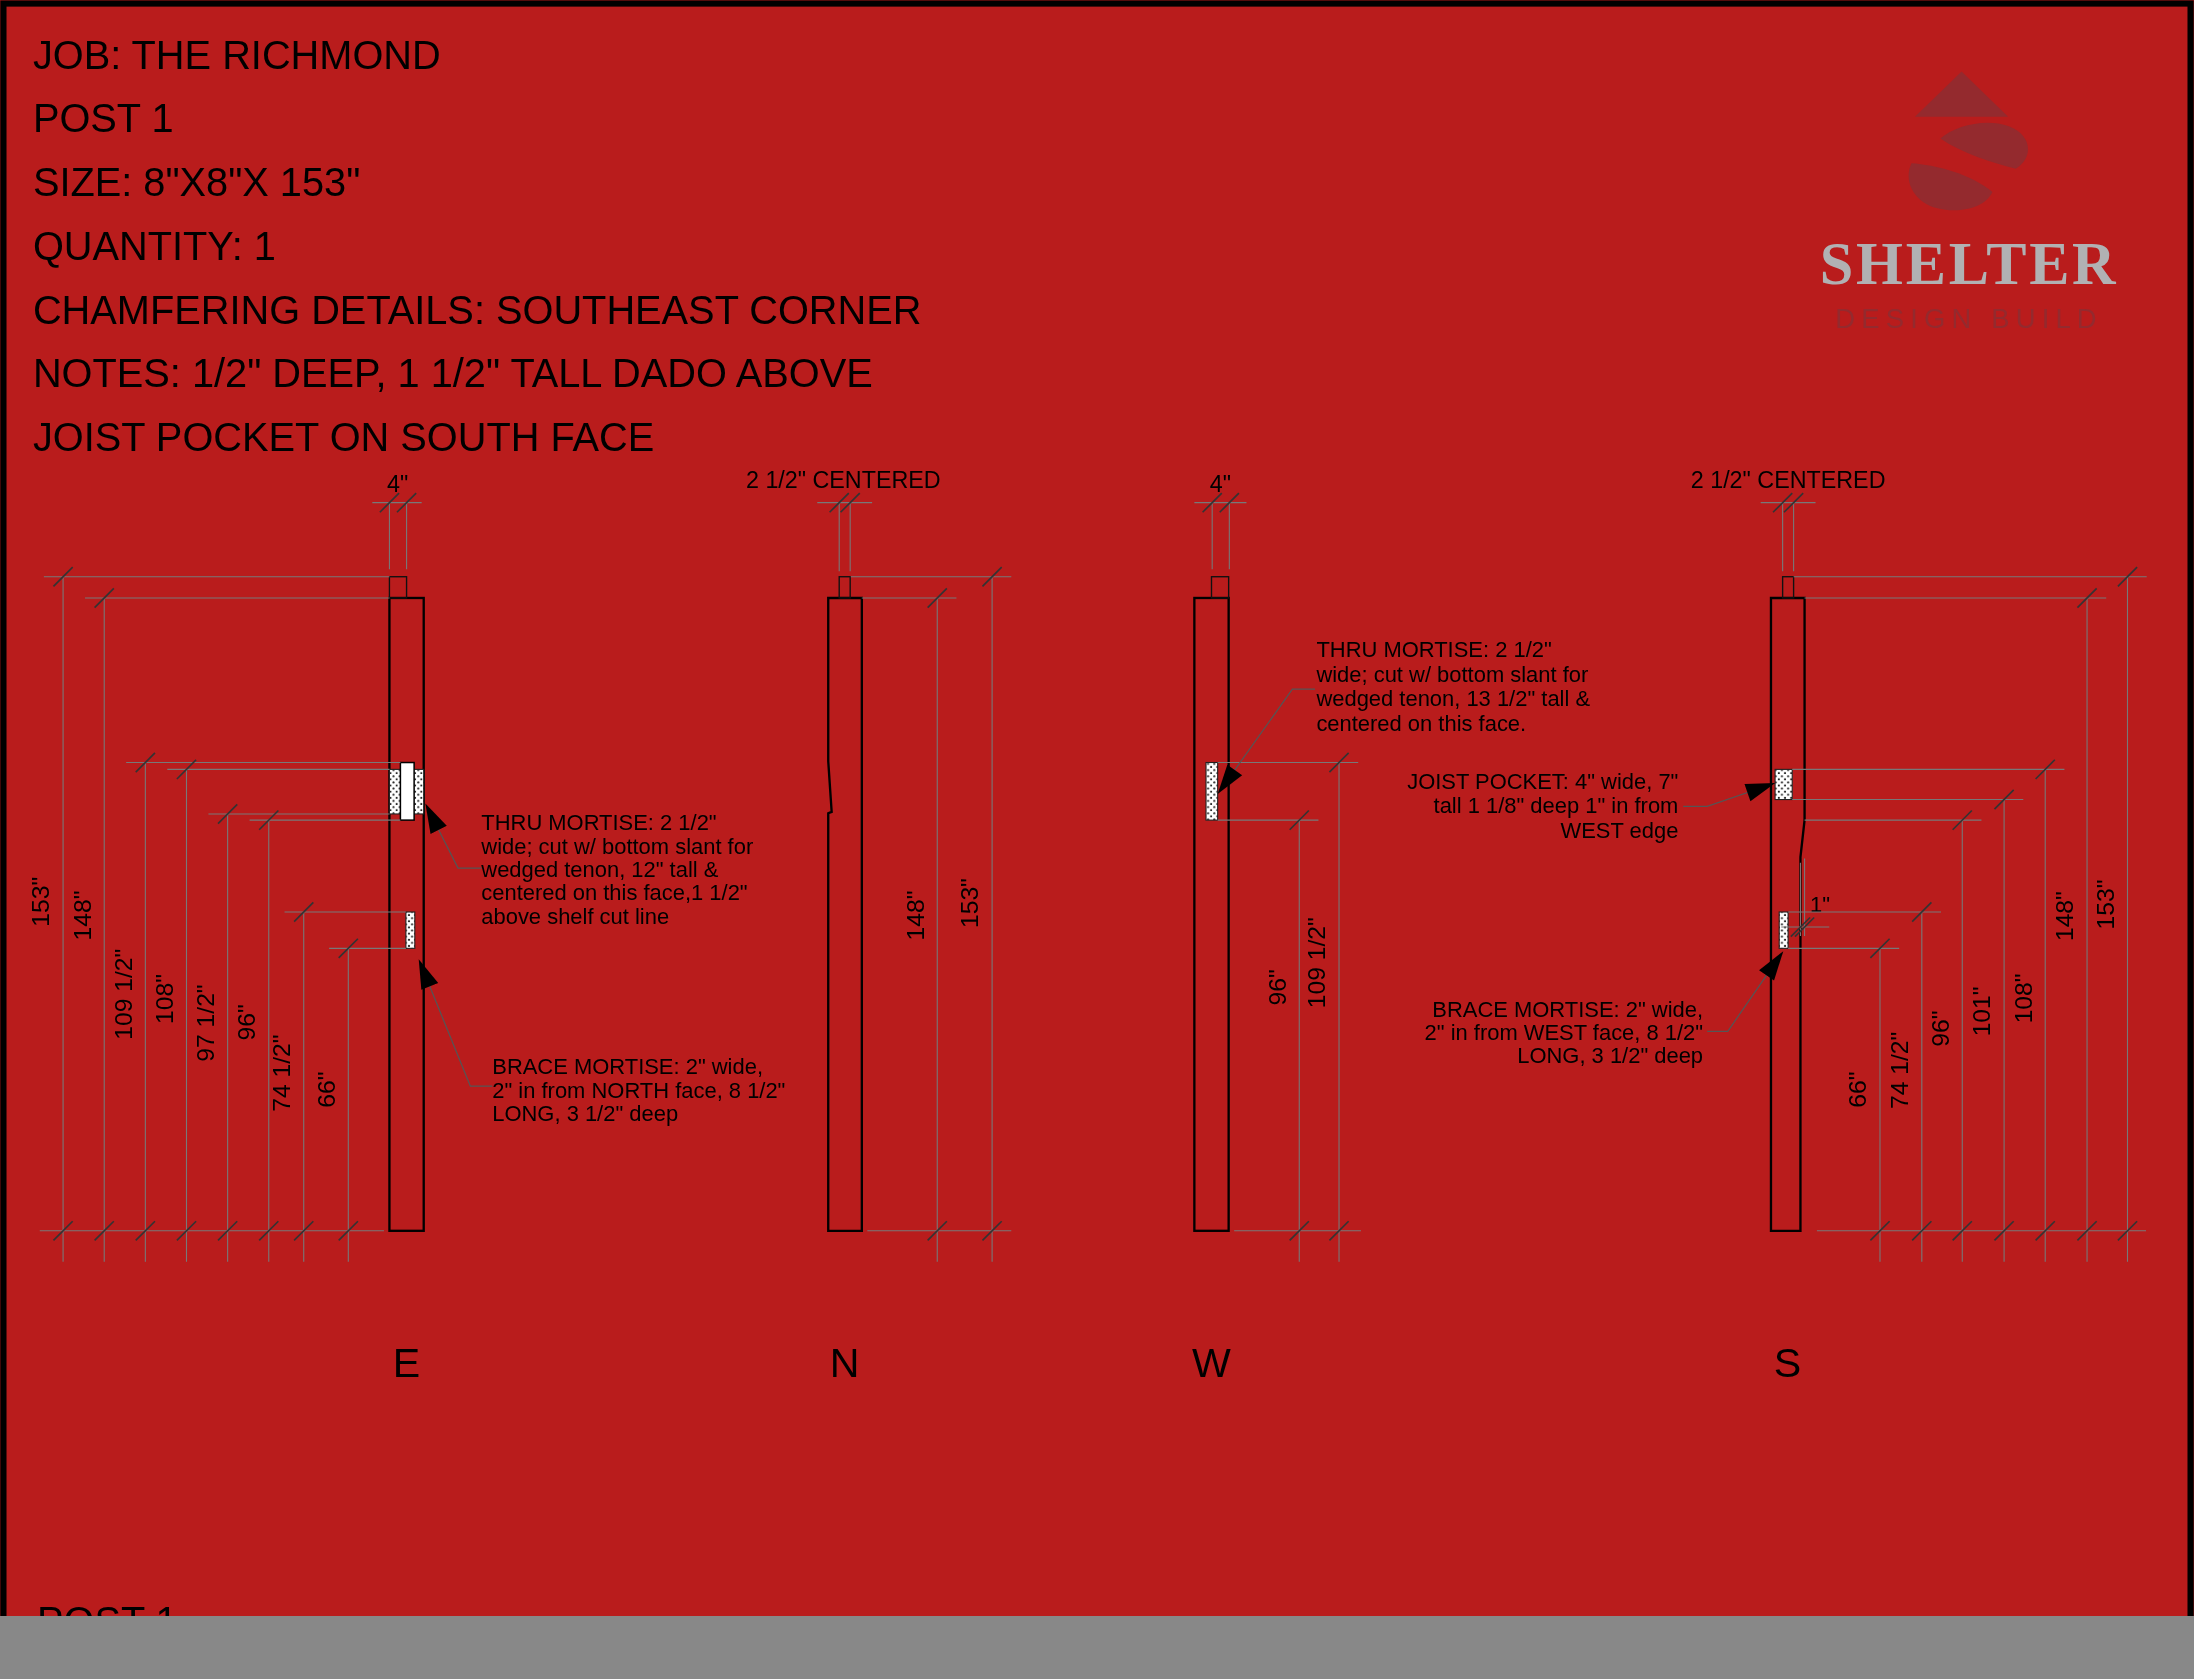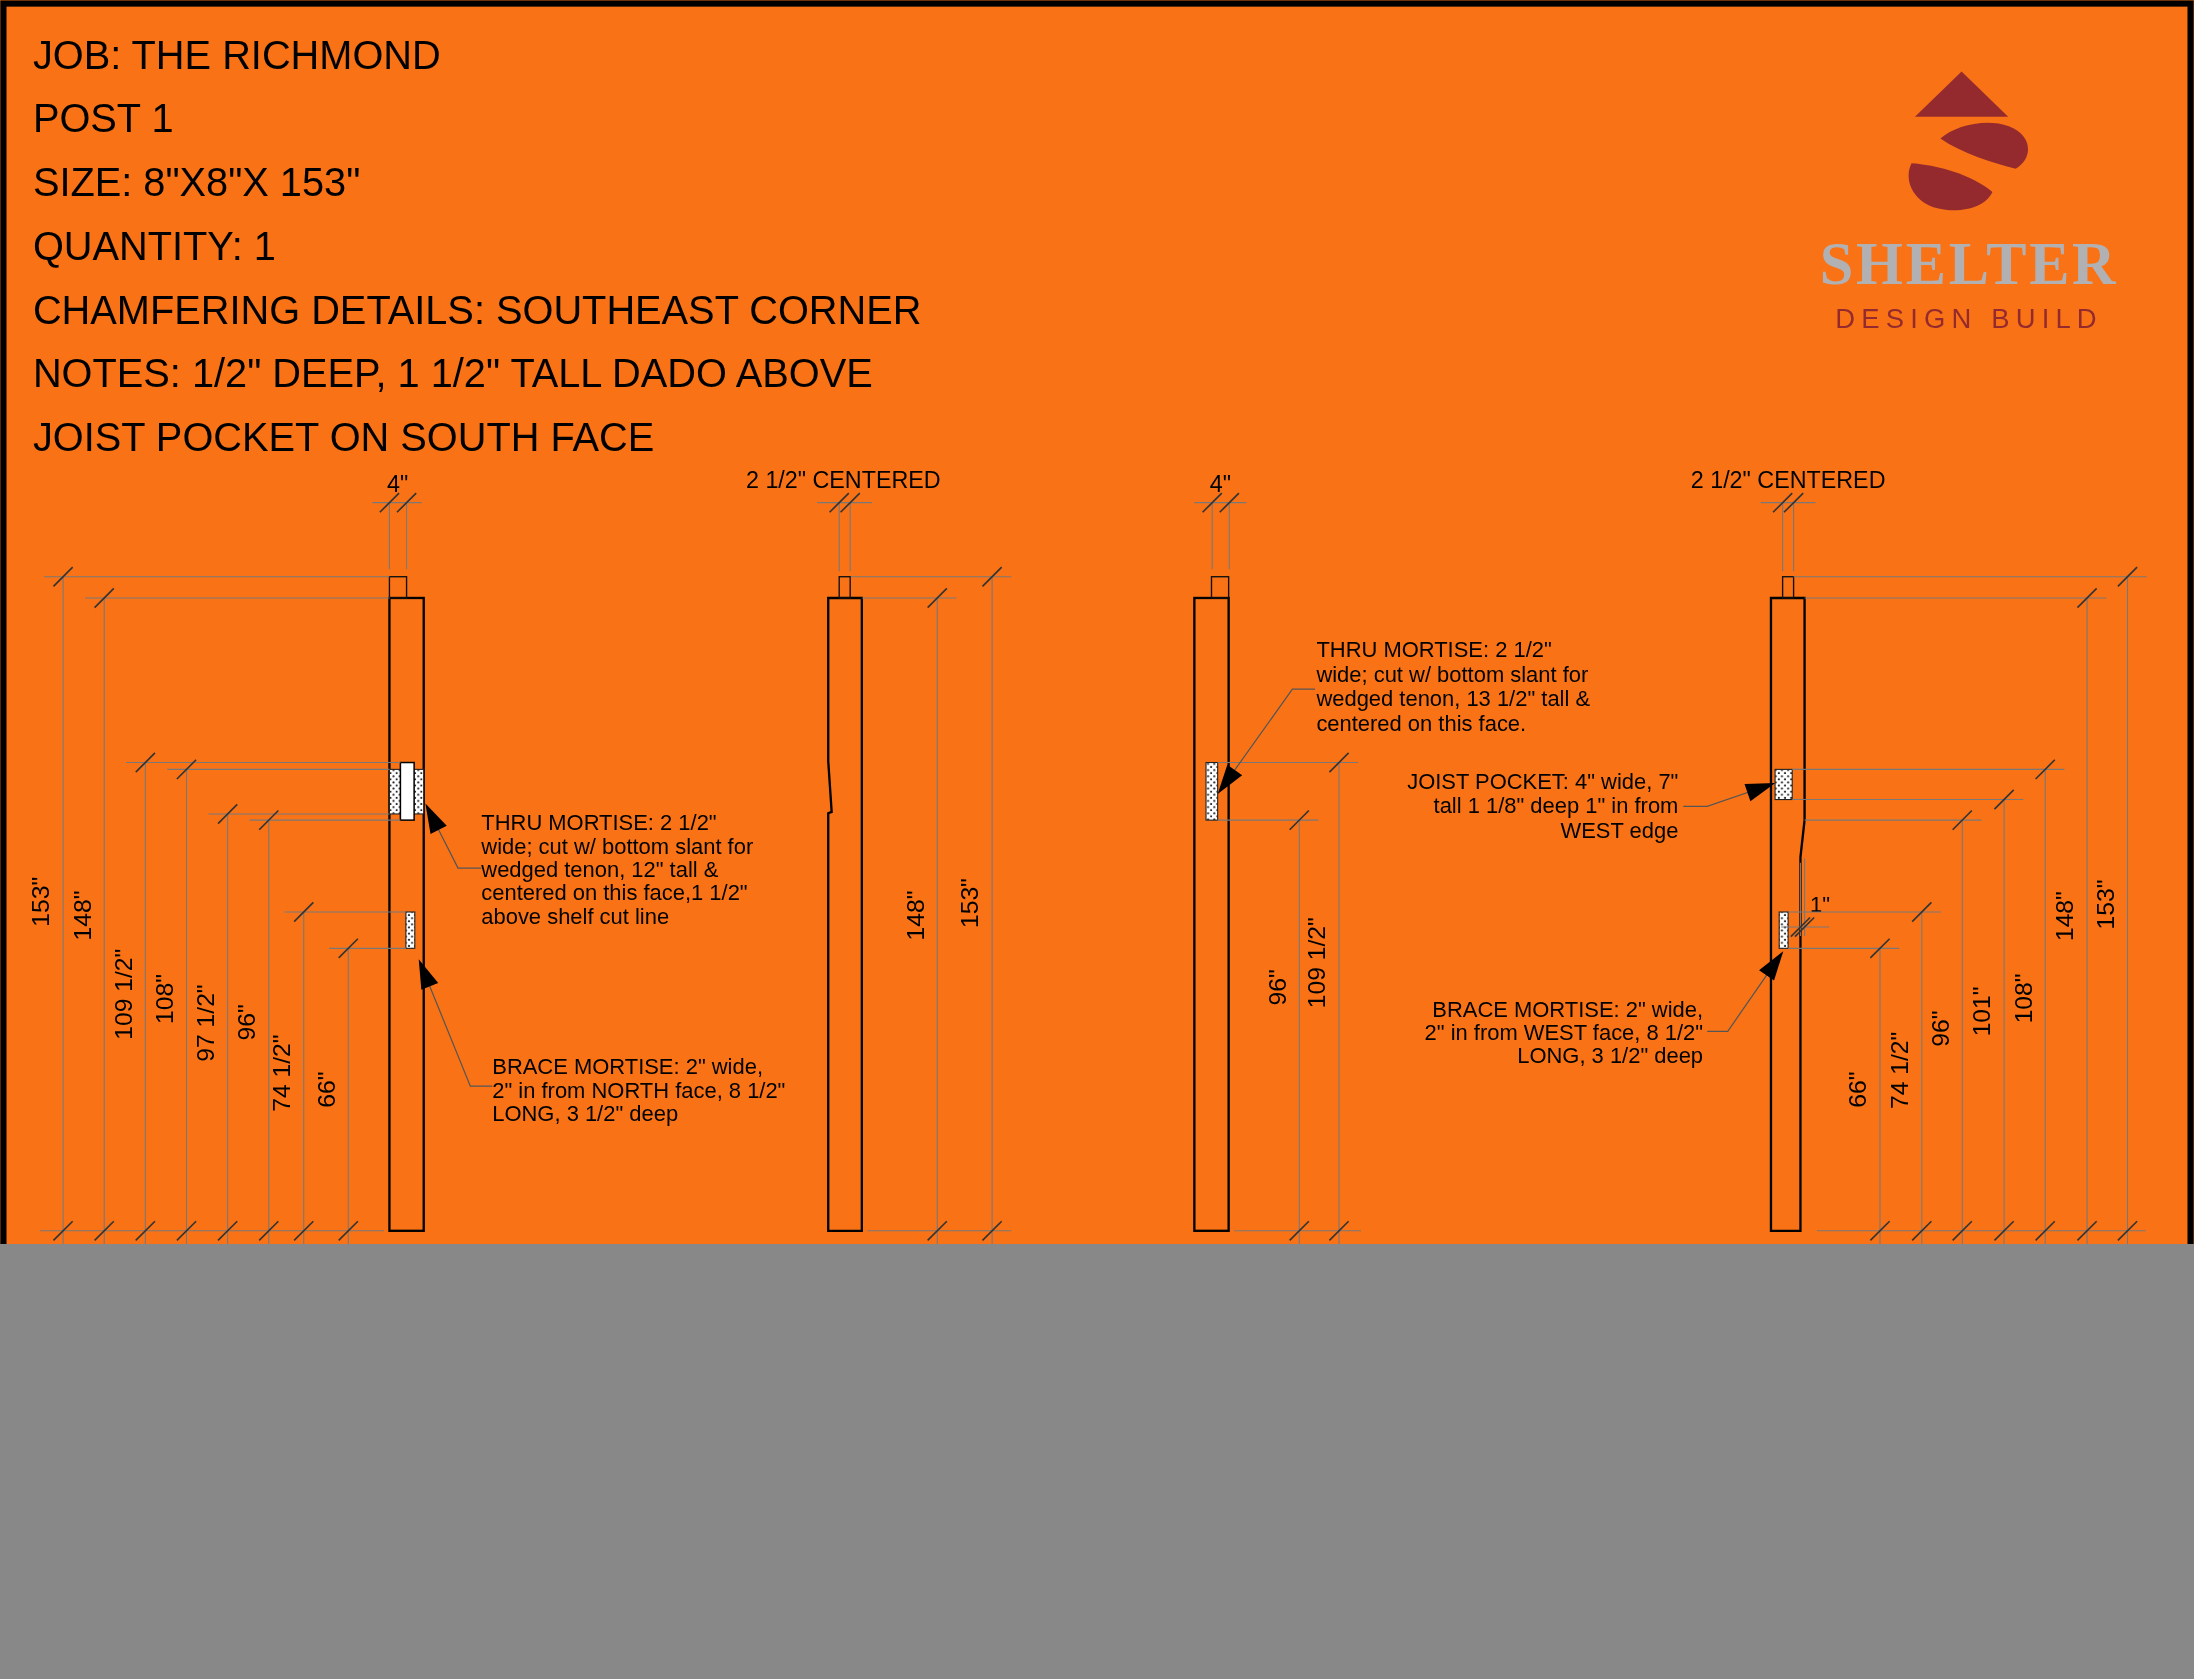--- a/index.html
+++ b/index.html
@@ -1,16 +1,16 @@
 <!DOCTYPE html>
 <html style="font-size:11px"><head>
 <meta charset="utf-8">
 <style>
   html,body{margin:0;padding:0;background:#888;}
-  .page{position:relative;width:2194px;height:1244px;background:#f97316;overflow:hidden;}
+  .page{position:relative;width:2194px;height:1616px;background:#b91c1c;overflow:hidden;}
   svg{position:absolute;left:0;top:0;}
   text{fill:#000;font-family:"Liberation Sans",sans-serif;}
   .hdr{font-size:58px;}
   .ftr{font-size:58px;}
   .vlabel{font-size:60px;text-anchor:middle;}
   .dim{font-size:36px;text-anchor:middle;}
   .tdim{font-size:34px;text-anchor:middle;}
   .ann{font-size:32px;}
   .ann-r{font-size:32px;text-anchor:end;}
   .brand{font-family:"Liberation Serif",serif;font-weight:bold;font-size:88px;fill:#b1b1b3;letter-spacing:4px;text-anchor:middle;}

